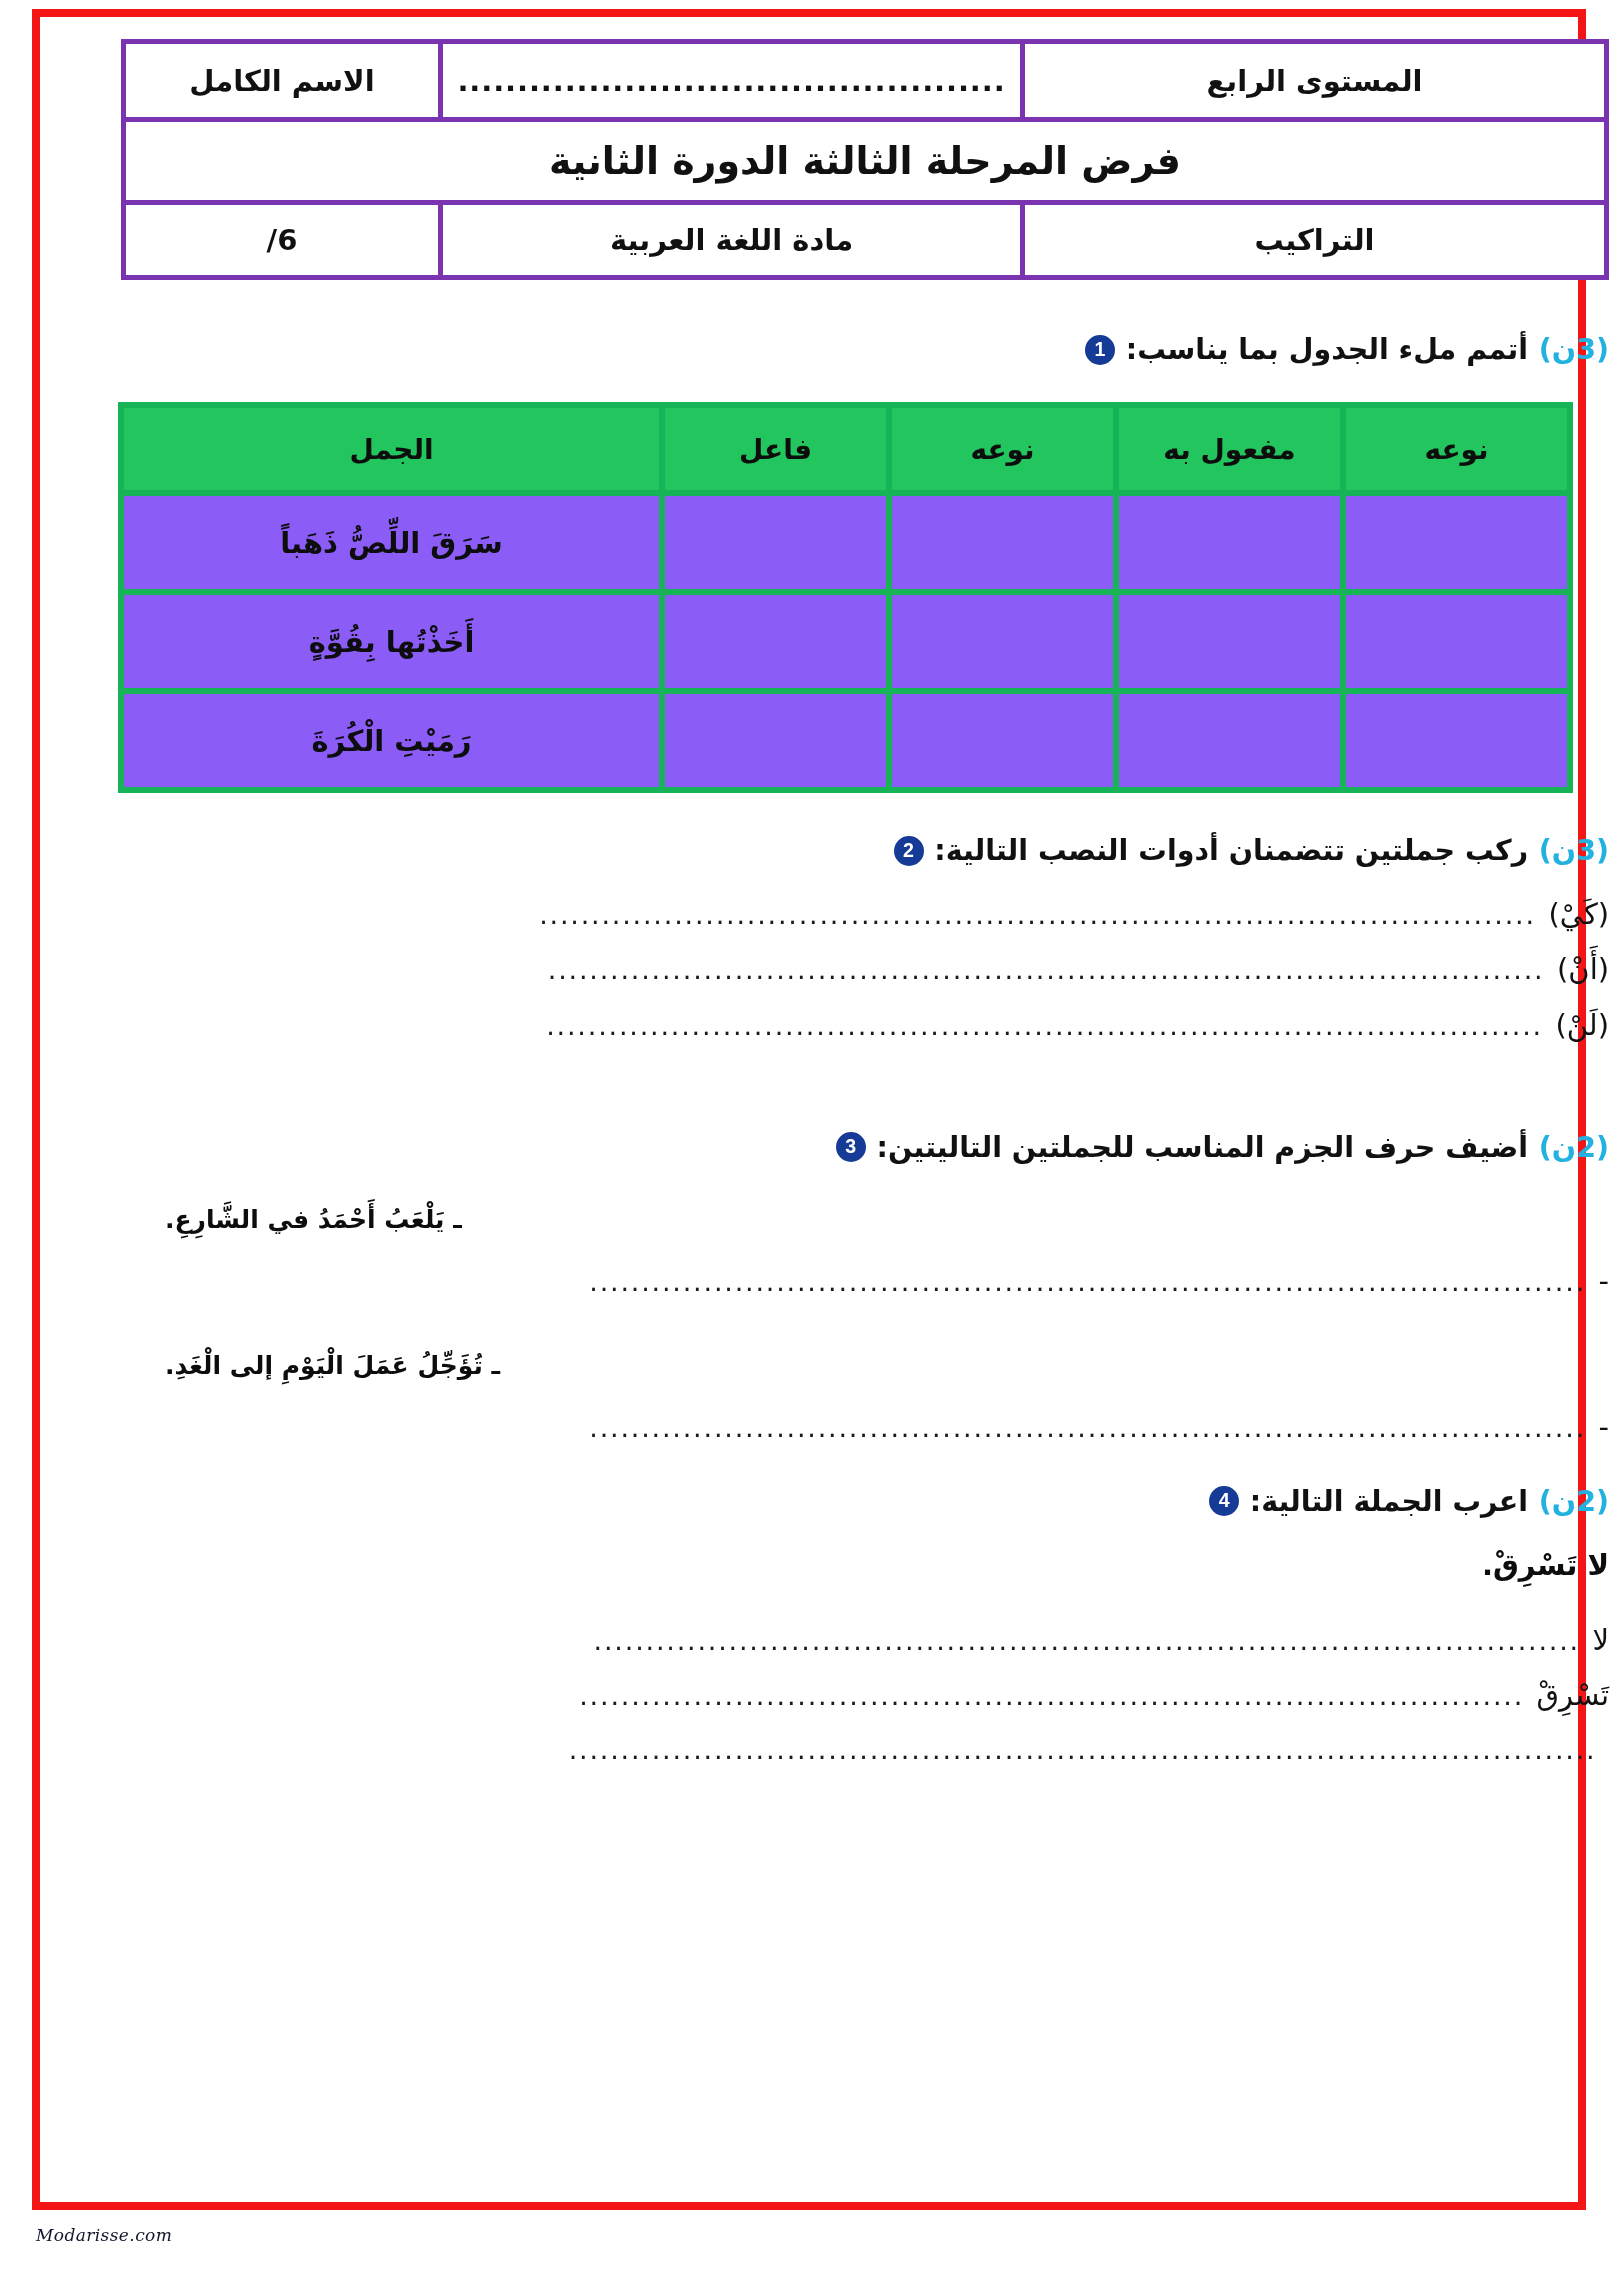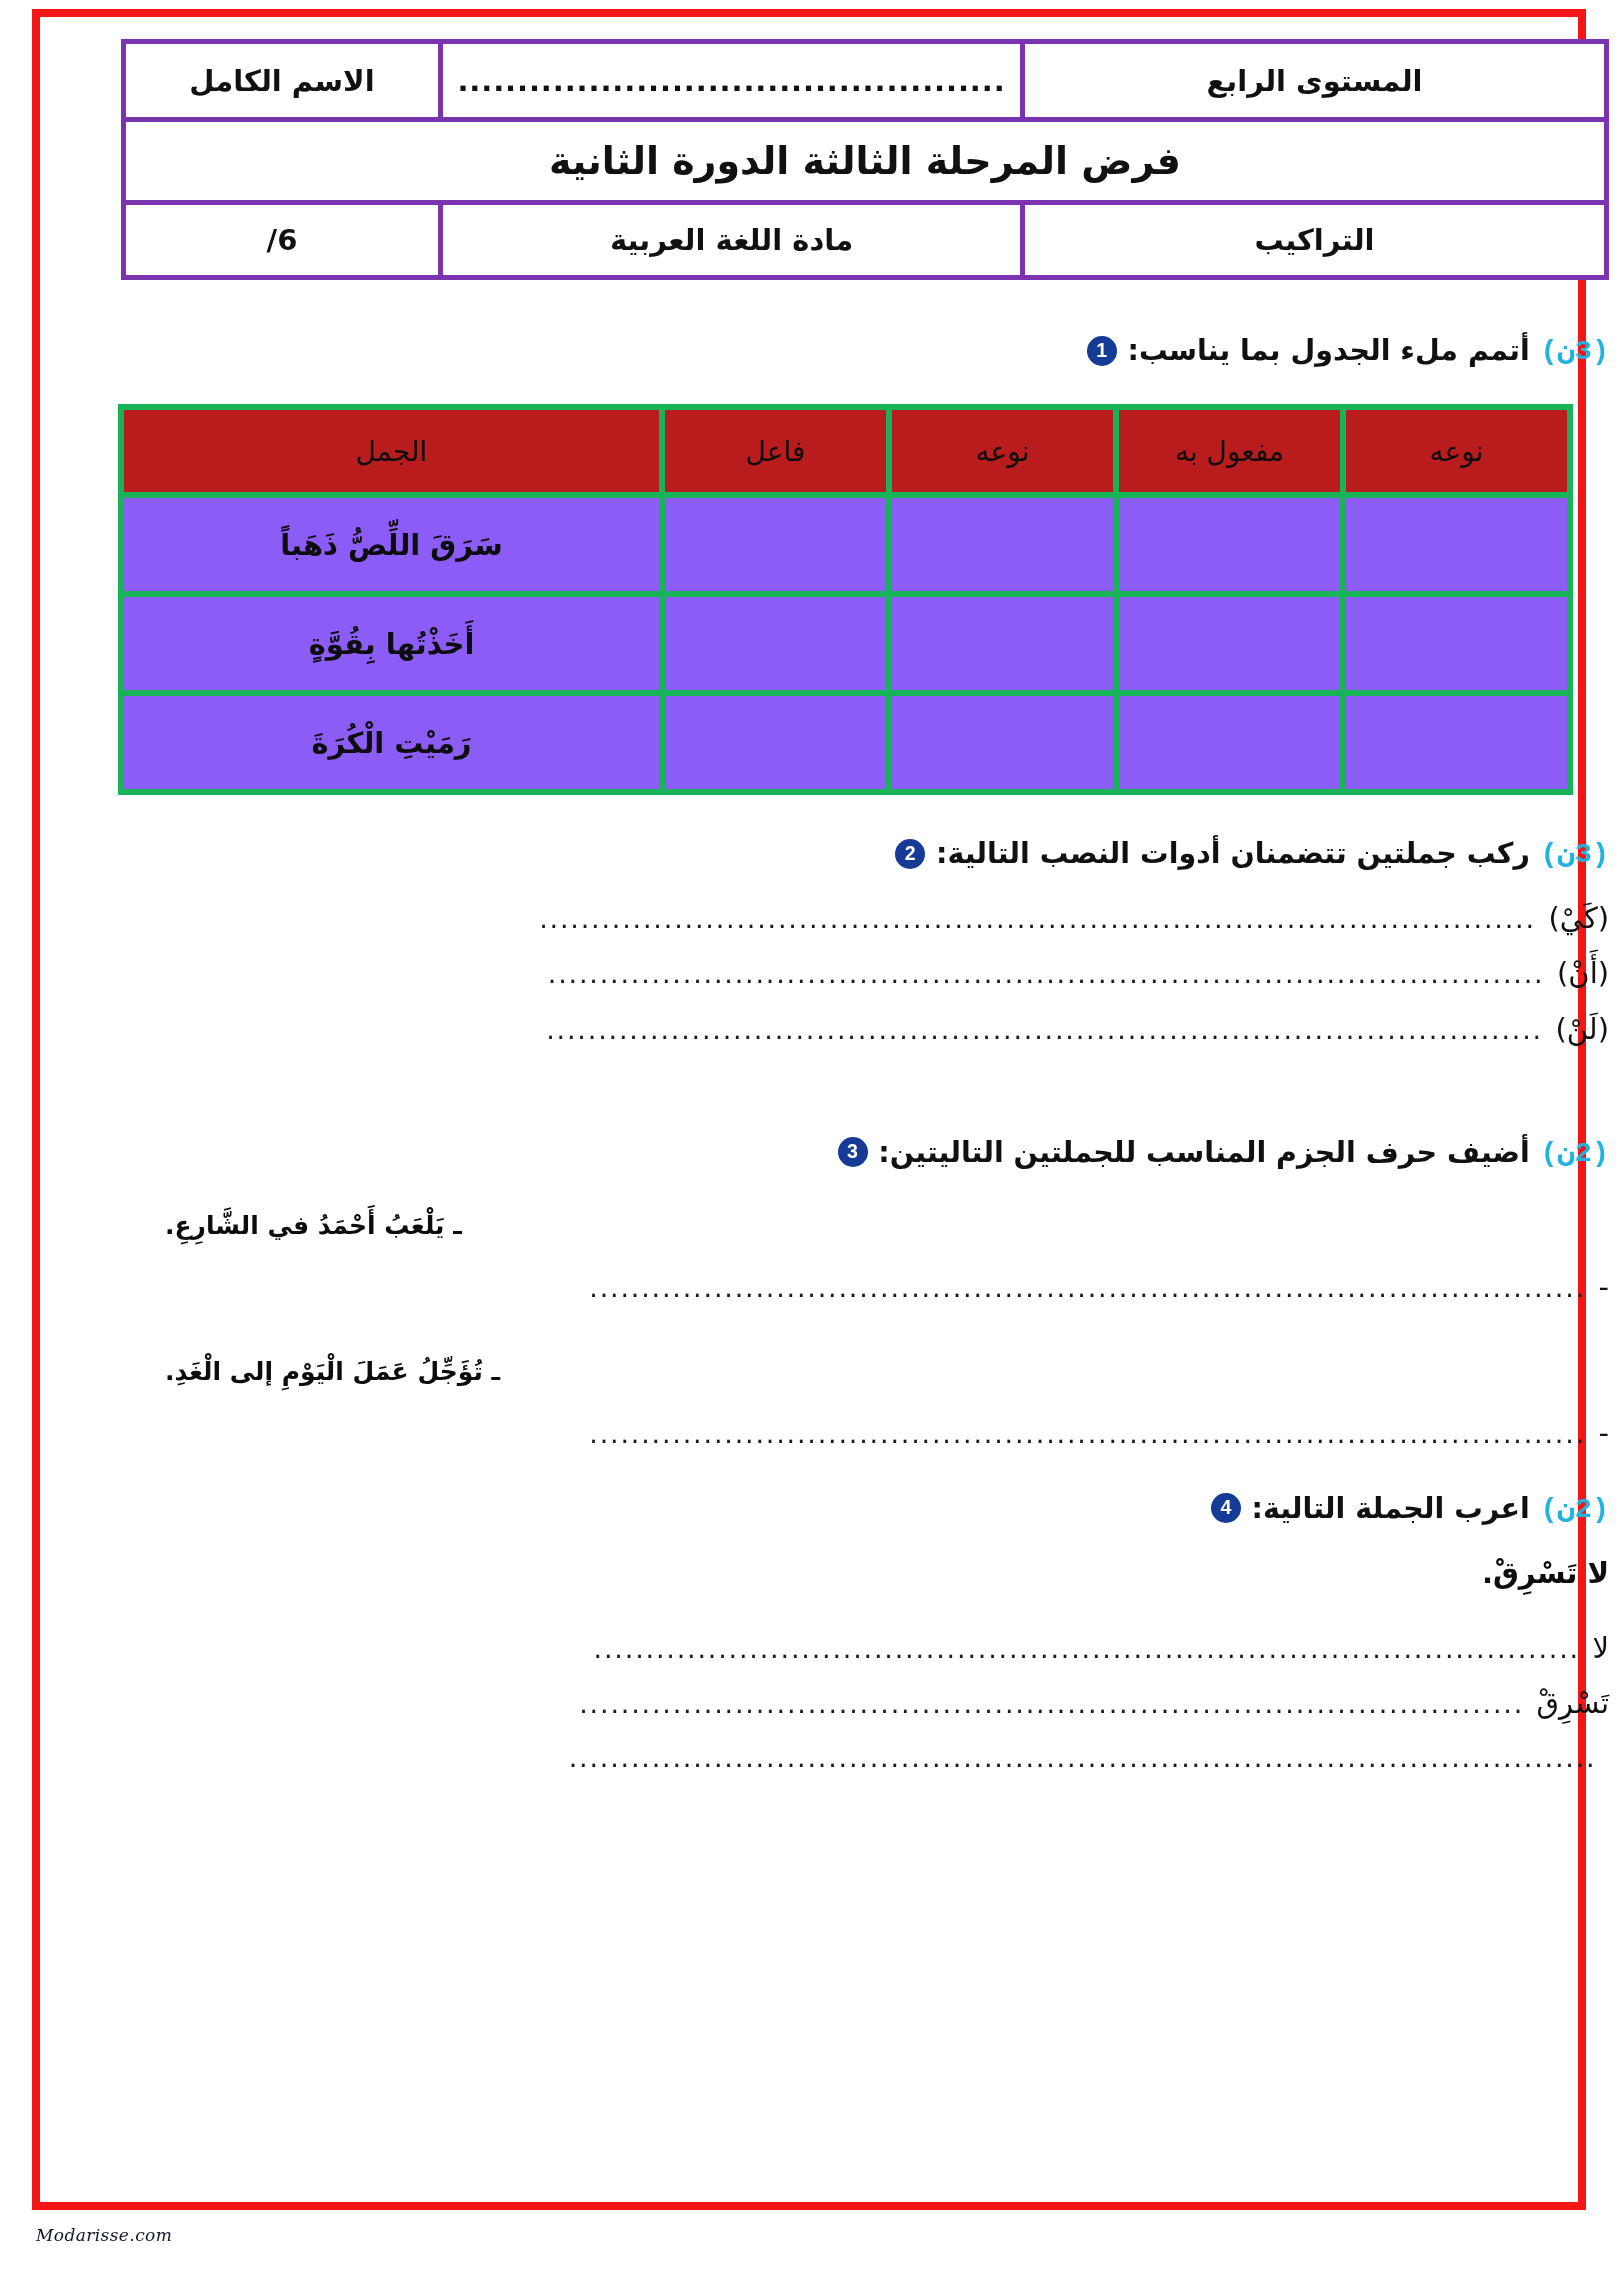--- a/index.html
+++ b/index.html
@@ -112,43 +112,42 @@
     flex: 0 0 auto;
     font-family: "Liberation Sans", sans-serif;
     line-height: 1;
   }
   .q-text { white-space: nowrap; }
   .q-pts {
     color: #22b2e0;
     font-weight: bold;
     direction: rtl;
     unicode-bidi: isolate;
-    font-family: Liberation Mono, monospace;
   }
 
   
   .ex-table {
     border-collapse: collapse;
     table-layout: fixed;
     width: 1421px;
     margin-top: 36px;
     margin-right: 36px;
     background: #ffffff;
   }
   .ex-table th, .ex-table td {
     border: 6.2px solid #16b457;
     padding: 0;
     text-align: center;
     vertical-align: middle;
   }
   .ex-table th {
-    background: #b91c1c;
+    background: #22c55e;
     height: 82px;
     font-size: 28px;
-    font-weight: normal;
+    font-weight: bold;
     color: #0d0d0d;
     font-family: "DejaVu Sans", "Liberation Sans", sans-serif;
   }
   .ex-table td {
     background: #8b5cf6;
     height: 93px;
     font-size: 29px;
     font-weight: bold;
     color: #0d0d0d;
   }

